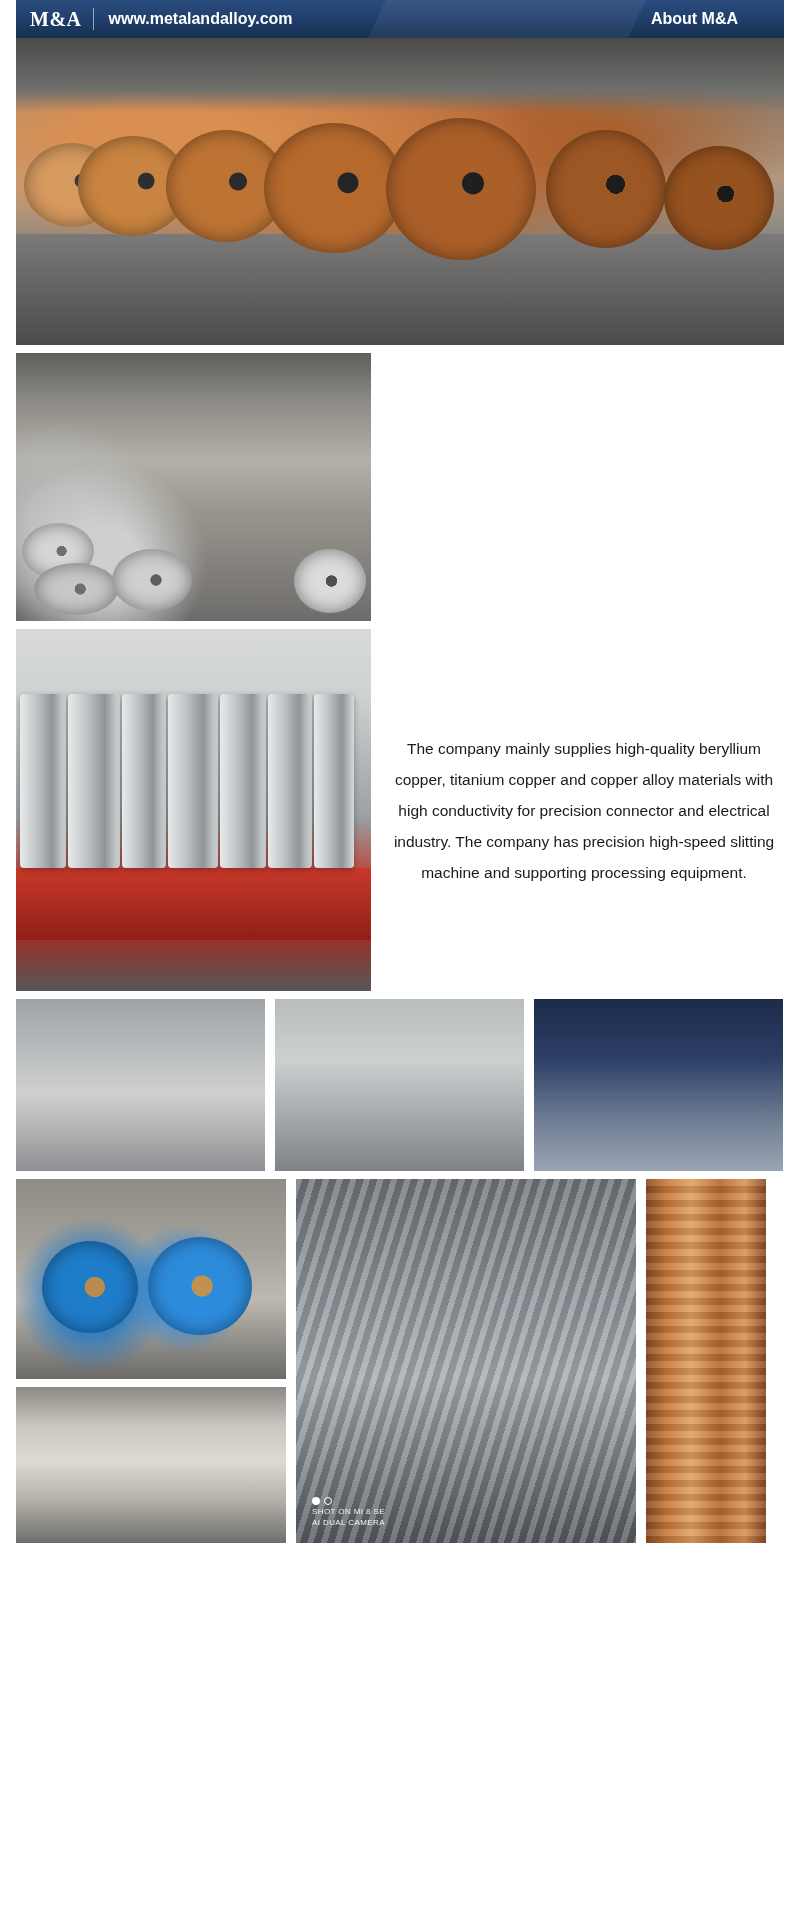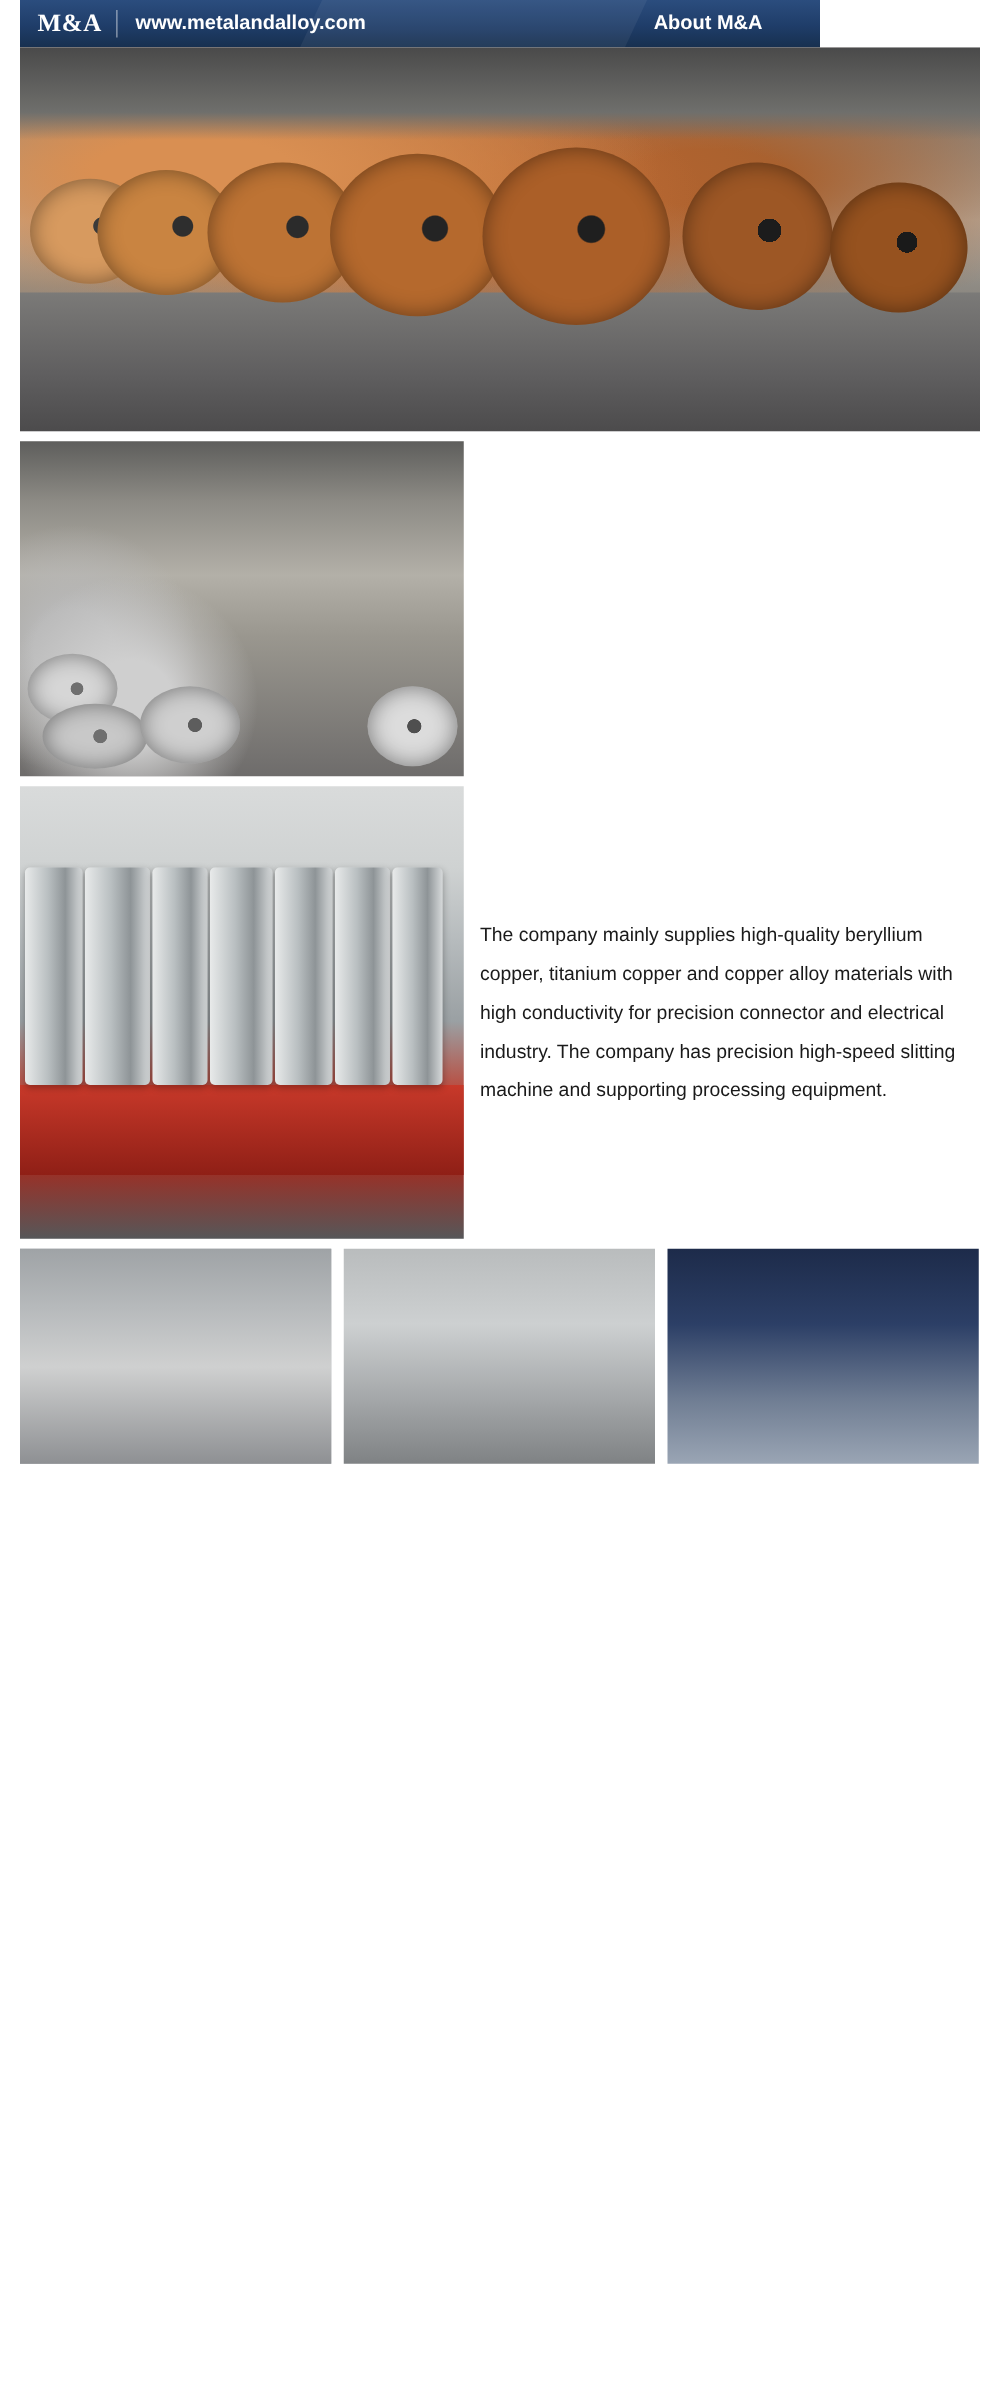--- a/index.html
+++ b/index.html
@@ -10,21 +10,21 @@
   }
   .page {
     width: 800px;
     min-height: 1920px;
     background: #ffffff;
     padding: 0 16px 20px 16px;
   }
 
   
   .header {
-    width: 640px;
+    width: 768px;
     height: 38px;
     background: linear-gradient(180deg, #2b4d7e 0%, #1f3d69 55%, #17304f 100%);
     display: flex;
     align-items: center;
     position: relative;
     overflow: hidden;
   }
   .header::after {
     content: "";
     position: absolute;
@@ -123,21 +123,21 @@
     display: flex;
     flex-direction: column;
     justify-content: center;
   }
   .para {
     font-size: 15.5px;
     line-height: 2.05;
     color: #1a1a1a;
     font-family: "Liberation Sans", sans-serif;
   }
-  .para-2 { line-height: 2.0; }
+  .para-2 { line-height: 2.0; text-align: center; }
 
   .img-factory {
     width: 355px; height: 268px;
     background:
       radial-gradient(circle at 25% 78%, #cfcfcf 0 10%, rgba(207,207,207,0) 30%),
       radial-gradient(circle at 12% 62%, #b9b9b9 0 9%, rgba(185,185,185,0) 28%),
       linear-gradient(180deg, #5e5e5c 0%, #8d8b85 18%, #b3b0a8 40%, #9a978f 58%, #6e6c6b 100%);
   }
   .img-rolls {
     width: 355px; height: 362px;
@@ -278,14 +278,36 @@
       <p class="para para-2">The company mainly supplies high-quality beryllium copper, titanium copper and copper alloy materials with high conductivity for precision connector and electrical industry. The company has precision high-speed slitting machine and supporting processing equipment.</p>
     </div>
   </div>
 
   <div class="strip3">
     <div class="photo s3 img-warehouse"></div>
     <div class="photo s3 img-racks"></div>
     <div class="photo s3 img-parts"></div>
   </div>
 
+  <div class="mosaic">
+    <div class="mos-left">
+      <div class="photo img-bluecoil">
+        <div class="coil" style="left:26px; top:62px; width:96px; height:92px; background:radial-gradient(circle at 55% 50%, #b98b4e 0 14%, #1f7cc9 15% 100%);"></div>
+        <div class="coil" style="left:132px; top:58px; width:104px; height:98px; background:radial-gradient(circle at 52% 50%, #c0924f 0 14%, #2d8bdc 15% 100%);"></div>
+      </div>
+      <div class="photo img-pallets"></div>
+    </div>
+
+    <div class="photo img-bars">
+      <div class="shot-badge">
+        <div class="shot-dots">
+          <span class="dot"></span>
+          <span class="dot hollow"></span>
+        </div>
+        <div>SHOT ON MI 8 SE</div>
+        <div>AI DUAL CAMERA</div>
+      </div>
+    </div>
+
+    <div class="photo img-copperstrip"></div>
+  </div>
 
 </div>
 
 </body></html>

